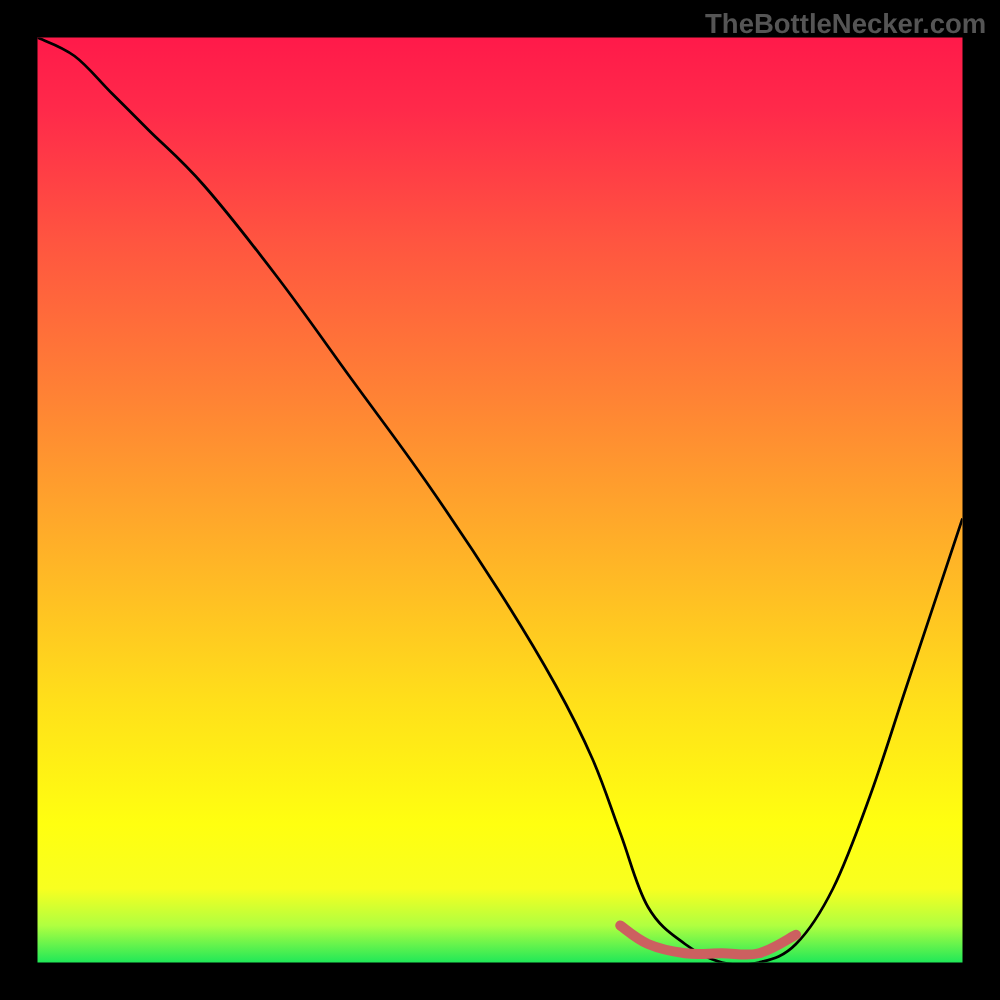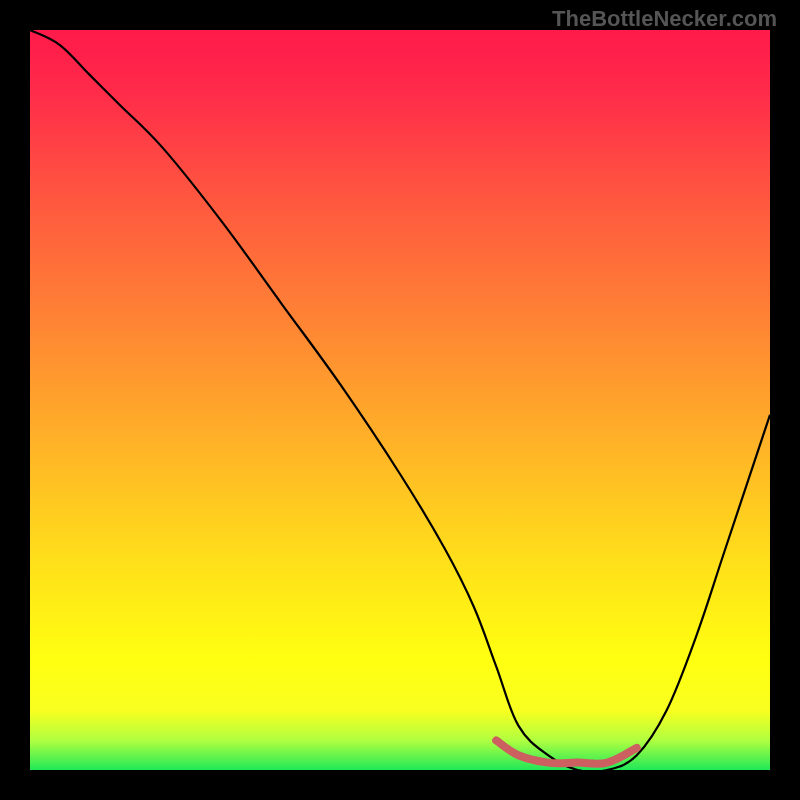--- a/index.html
+++ b/index.html
@@ -7,21 +7,21 @@
     width: 800px;
     height: 800px;
     background: #000;
     position: relative;
     font-family: Arial, sans-serif;
     overflow: hidden;
   }
   .watermark {
     position: absolute;
     top: 6px;
-    right: 23px;
+    right: 11px;
     color: #555;
     font-size: 22px;
     font-weight: bold;
     z-index: 3;
   }
   .plot-area {
     position: absolute;
     left: 30px;
     top: 30px;
     width: 740px;

